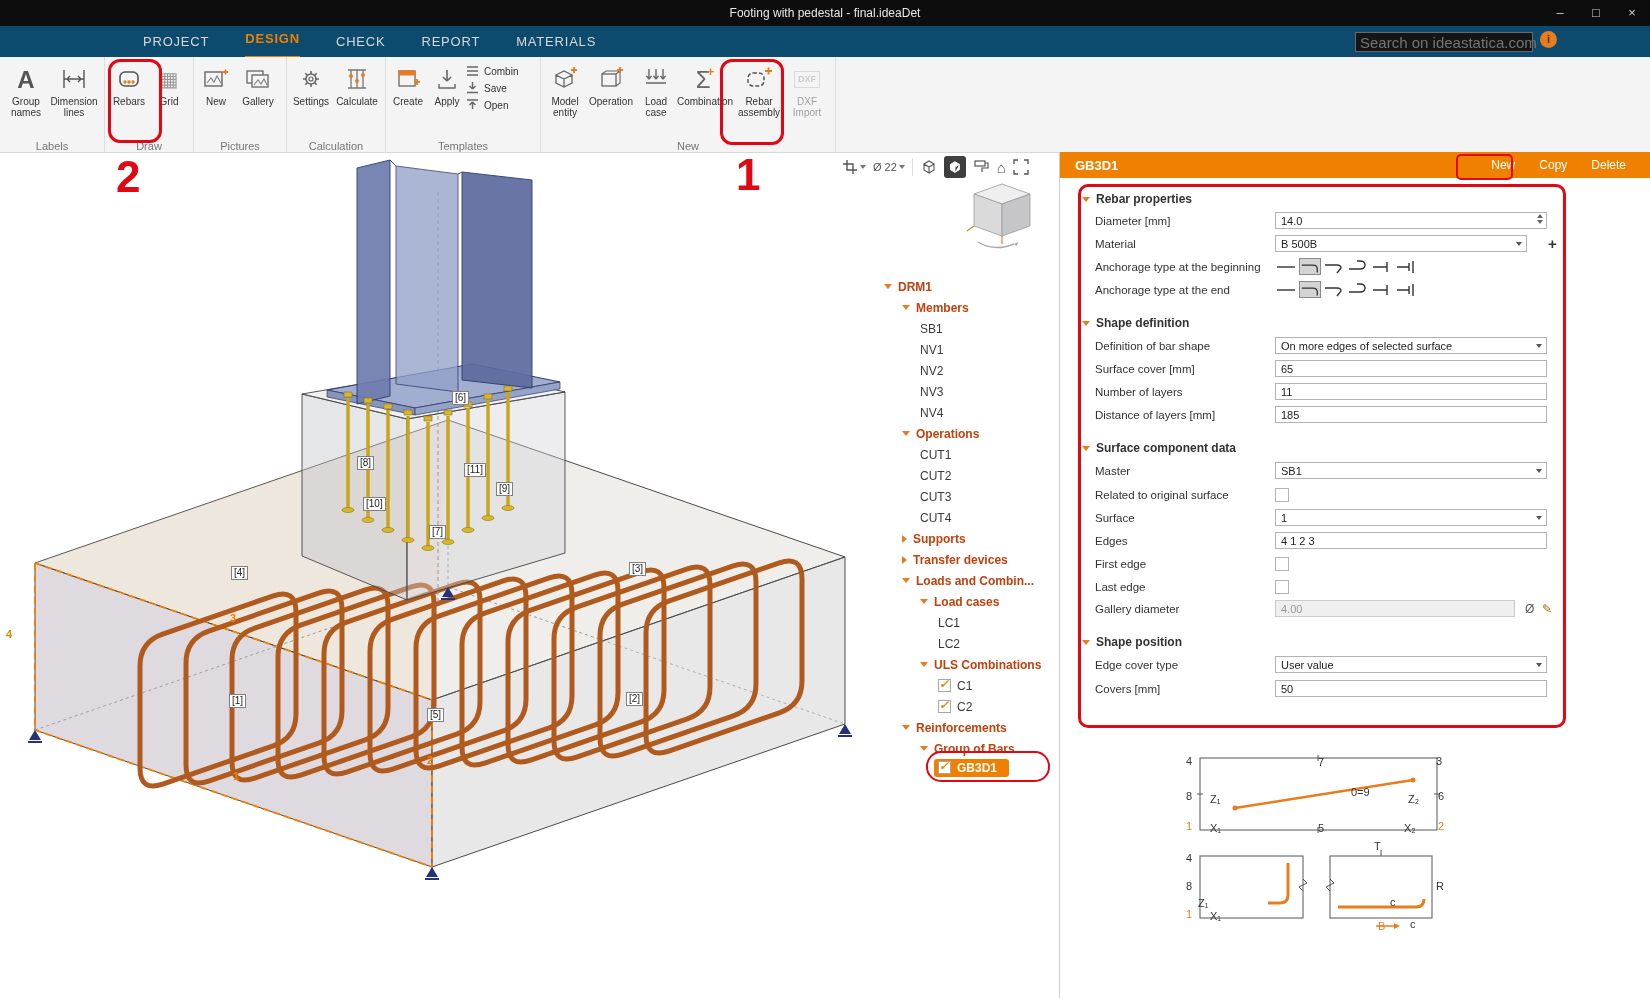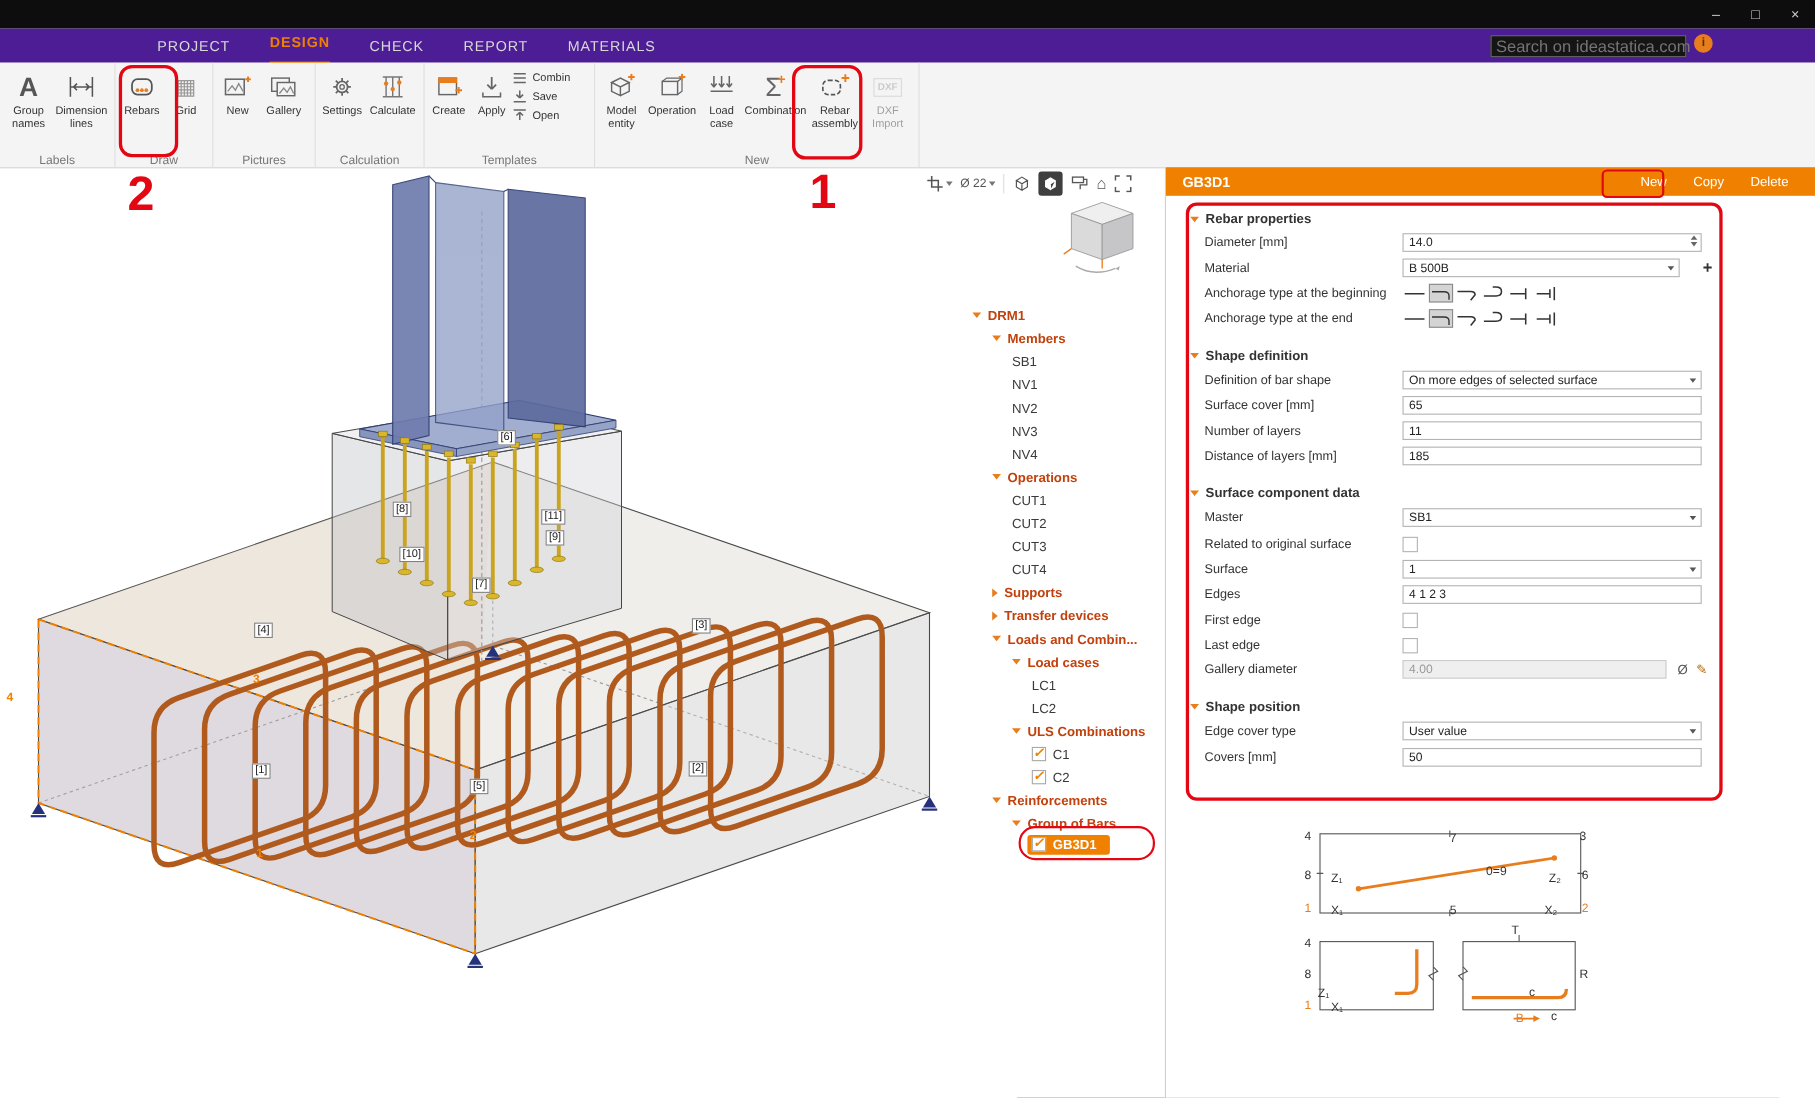--- a/index.html
+++ b/index.html
@@ -4,21 +4,21 @@
 <style>
   html,body{margin:0;padding:0;background:#888;}
   #app{position:relative;width:1650px;height:998px;background:#fff;font-family:"Liberation Sans",sans-serif;overflow:hidden;}
   .abs{position:absolute;}
   .layer{position:absolute;inset:0;pointer-events:none;}
   
   .titlebar{position:absolute;left:0;top:0;width:1650px;height:26px;background:#0d0d0d;color:#e8e8e8;}
   .title{position:absolute;left:0;right:0;top:6px;text-align:center;font-size:12px;}
   .wctl{position:absolute;top:0;height:26px;width:36px;text-align:center;line-height:26px;color:#ccc;font-size:13px;}
   
-  .menubar{position:absolute;left:0;top:26px;width:1650px;height:31px;background:#4c1d95;display:flex;align-items:center;}
+  .menubar{position:absolute;left:0;top:26px;width:1650px;height:31px;background:#0c4a6e;display:flex;align-items:center;}
   .mtab{margin-left:36px;font-size:13px;letter-spacing:.8px;color:#d8d8d8;height:31px;line-height:31px;position:relative;}
   .mtab:first-child{margin-left:143px;}
   .mtab.active{color:#f08000;font-weight:bold;border-bottom:3px solid #f08000;line-height:28px;}
   .search{position:absolute;left:1355px;top:6px;width:176px;height:18px;background:#151515;border:1px solid #6a6a6a;display:flex;align-items:center;}
   .search input{flex:1;background:transparent;border:0;outline:0;color:#aaa;font-size:15px;padding:0 4px;font-family:"Liberation Sans",sans-serif;}
   .infocirc{position:absolute;left:1540px;top:5px;width:17px;height:17px;border-radius:50%;background:#e87d1e;color:#5a3000;font-size:11px;font-weight:bold;text-align:center;line-height:17px;}
   
   .ribbon{position:absolute;left:0;top:57px;width:1650px;height:95px;background:#f4f4f4;border-bottom:1px solid #d8d8d8;display:flex;}
   .rgroup{position:relative;display:flex;align-items:flex-start;padding:2px 2px 14px 2px;border-right:1px solid #dedede;}
   .glabel{position:absolute;bottom:0;left:0;right:0;text-align:center;font-size:11px;color:#767676;}
@@ -80,20 +80,21 @@
   .dgl{position:absolute;color:#333;font-size:11px;}
   .dgl.o{color:#e87d1e;}
   .vline{position:absolute;left:1059px;top:152px;width:1px;height:846px;background:#cfcfcf;}
 </style>
 </head>
 <body>
 
 <div id="app">
 
   <div class="titlebar">
+    <span class="title">Footing with pedestal - final.ideaDet</span>
     <span class="wctl" style="right:72px">–</span>
     <span class="wctl" style="right:36px">□</span>
     <span class="wctl" style="right:0">×</span>
   </div>
 
   <div class="menubar">
     <span class="mtab">PROJECT</span>
     <span class="mtab active">DESIGN</span>
     <span class="mtab">CHECK</span>
     <span class="mtab">REPORT</span>
@@ -449,21 +450,21 @@
     <polygon points="14,16 42,26 42,58 14,48" fill="#dadada" stroke="#999" stroke-width="0.8"></polygon>
     <polygon points="42,26 70,16 70,48 42,58" fill="#c6c6c8" stroke="#999" stroke-width="0.8"></polygon>
     <path d="M18,64 q16,10 36,2" fill="none" stroke="#aaa" stroke-width="1.4"></path>
     <path d="M54,66 l4,-2 -1,4 z" fill="#aaa"></path>
     <path d="M14,48 l-7,5 M42,58 l0,8" stroke="#e87d1e" stroke-width="1.2"></path>
   </svg>
 
   <div class="layer">
       <span class="vpl" style="left: 452px; top: 391px;">[6]</span>
       <span class="vpl" style="left: 357px; top: 456px;">[8]</span>
-      <span class="vpl" style="left: 464px; top: 463px; margin-left: 28px;">[11]</span>
+      <span class="vpl" style="left: 464px; top: 463px;">[11]</span>
       <span class="vpl" style="left: 363px; top: 497px;">[10]</span>
       <span class="vpl" style="left: 496px; top: 482px;">[9]</span>
       <span class="vpl" style="left: 429px; top: 525px;">[7]</span>
       <span class="vpl" style="left: 231px; top: 566px;">[4]</span>
       <span class="vpl" style="left: 629px; top: 562px;">[3]</span>
       <span class="vpl" style="left: 229px; top: 694px;">[1]</span>
       <span class="vpl" style="left: 626px; top: 692px;">[2]</span>
       <span class="vpl" style="left: 427px; top: 708px;">[5]</span>
     </div>
   <div class="layer">

